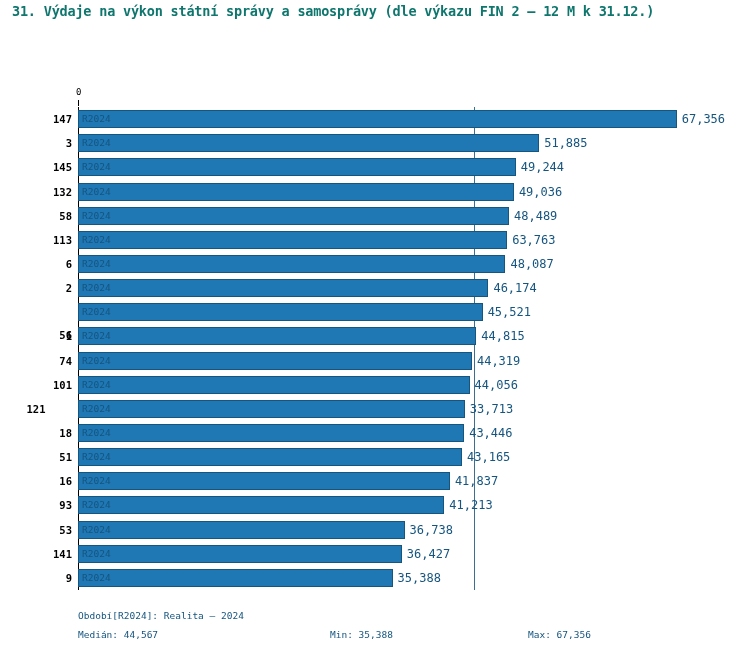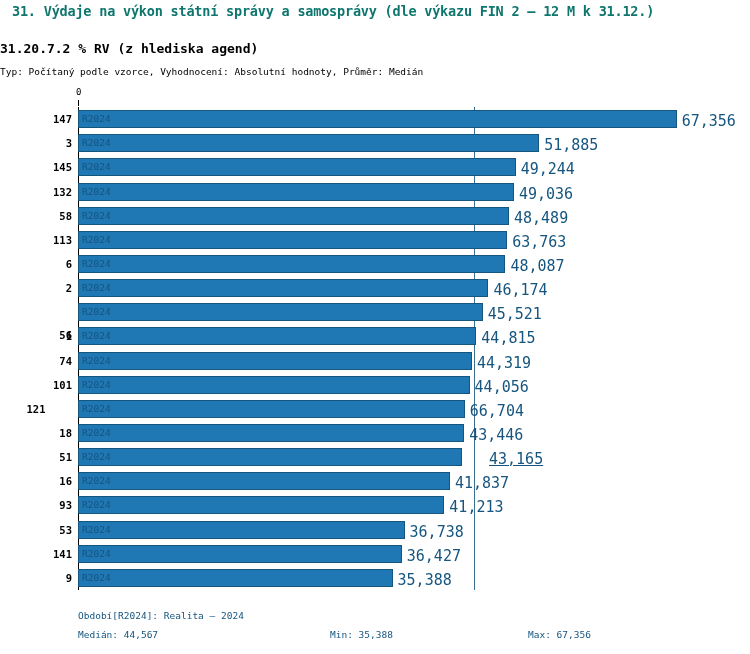--- a/index.html
+++ b/index.html
@@ -97,21 +97,21 @@
     left: 0;
     top: 0;
     height: 18px;
     background: #1f77b4;
     border: 1px solid #15567f;
     box-sizing: border-box;
   }
   .bar-value {
     position: absolute;
     top: 2px;
-    font-size: 15px;
+    font-size: 12px;
     color: #15557f;
     white-space: nowrap;
   }
   .row-label-left {
     position: absolute;
     text-align: right;
     font-size: 10.5px;
     font-weight: bold;
     color: #000000;
     white-space: nowrap;
@@ -140,22 +140,20 @@
   .stat-median { left: 78px; }
   .stat-min { left: 330px; }
   .stat-max { left: 528px; }
 </style>
 </head>
 <body>
 
 <div class="page">
 
   <div class="title">31. Výdaje na výkon státní správy a samosprávy (dle výkazu FIN 2 – 12 M k 31.12.)</div>
-  <div class="subtitle">31.20.7.2 % RV (z hlediska agend)</div>
-  <div class="typeline">Typ: Počítaný podle vzorce, Vyhodnocení: Absolutní hodnoty, Průměr: Medián</div>
 
   <div class="axis-top-label">0</div>
   <div class="axis-tick"></div>
 
   <div class="plot" id="plot">
     <div class="frame"></div>
     <div class="median-line" id="median-line" style="left: 396.151px; background: rgb(60, 110, 143);"></div>
   <div class="row" style="top: 3.075px; height: 18px;">
         <div class="bar" style="width: 598.72px; background: rgb(31, 119, 180); border-color: rgb(21, 86, 127);"></div>
         <div class="row-label-inner" style="left: 4px; top: 3px;">R2024</div>
@@ -212,31 +210,31 @@
         <div class="bar-value" style="left: 398.947px; color: rgb(21, 85, 127);">44,319</div>
       </div>
       <div class="row" style="top: 268.725px; height: 18px;">
         <div class="bar" style="width: 391.609px; background: rgb(31, 119, 180); border-color: rgb(21, 86, 127);"></div>
         <div class="row-label-inner" style="left: 4px; top: 3px;">R2024</div>
         <div class="bar-value" style="left: 396.609px; color: rgb(21, 85, 127);">44,056</div>
       </div>
       <div class="row" style="top: 292.875px; height: 18px;">
         <div class="bar" style="width: 386.773px; background: rgb(31, 119, 180); border-color: rgb(21, 86, 127);"></div>
         <div class="row-label-inner" style="left: 4px; top: 3px;">R2024</div>
-        <div class="bar-value" style="left: 391.773px; color: rgb(21, 85, 127);">66,704</div>
+        <div class="bar-value" style="left: 391.773px; color: rgb(21, 85, 127);">33,713</div>
       </div>
       <div class="row" style="top: 317.025px; height: 18px;">
         <div class="bar" style="width: 386.187px; background: rgb(31, 119, 180); border-color: rgb(21, 86, 127);"></div>
         <div class="row-label-inner" style="left: 4px; top: 3px;">R2024</div>
         <div class="bar-value" style="left: 391.187px; color: rgb(21, 85, 127);">43,446</div>
       </div>
       <div class="row" style="top: 341.175px; height: 18px;">
         <div class="bar" style="width: 383.689px; background: rgb(31, 119, 180); border-color: rgb(21, 86, 127);"></div>
         <div class="row-label-inner" style="left: 4px; top: 3px;">R2024</div>
-        <div class="bar-value" style="left: 411px; color: rgb(21, 85, 127); text-decoration: underline;">43,165</div>
+        <div class="bar-value" style="left: 389px; color: rgb(21, 85, 127);">43,165</div>
       </div>
       <div class="row" style="top: 365.325px; height: 18px;">
         <div class="bar" style="width: 371.884px; background: rgb(31, 119, 180); border-color: rgb(21, 86, 127);"></div>
         <div class="row-label-inner" style="left: 4px; top: 3px;">R2024</div>
         <div class="bar-value" style="left: 376.884px; color: rgb(21, 85, 127);">41,837</div>
       </div>
       <div class="row" style="top: 389.475px; height: 18px;">
         <div class="bar" style="width: 366.338px; background: rgb(31, 119, 180); border-color: rgb(21, 86, 127);"></div>
         <div class="row-label-inner" style="left: 4px; top: 3px;">R2024</div>
         <div class="bar-value" style="left: 371.338px; color: rgb(21, 85, 127);">41,213</div>

